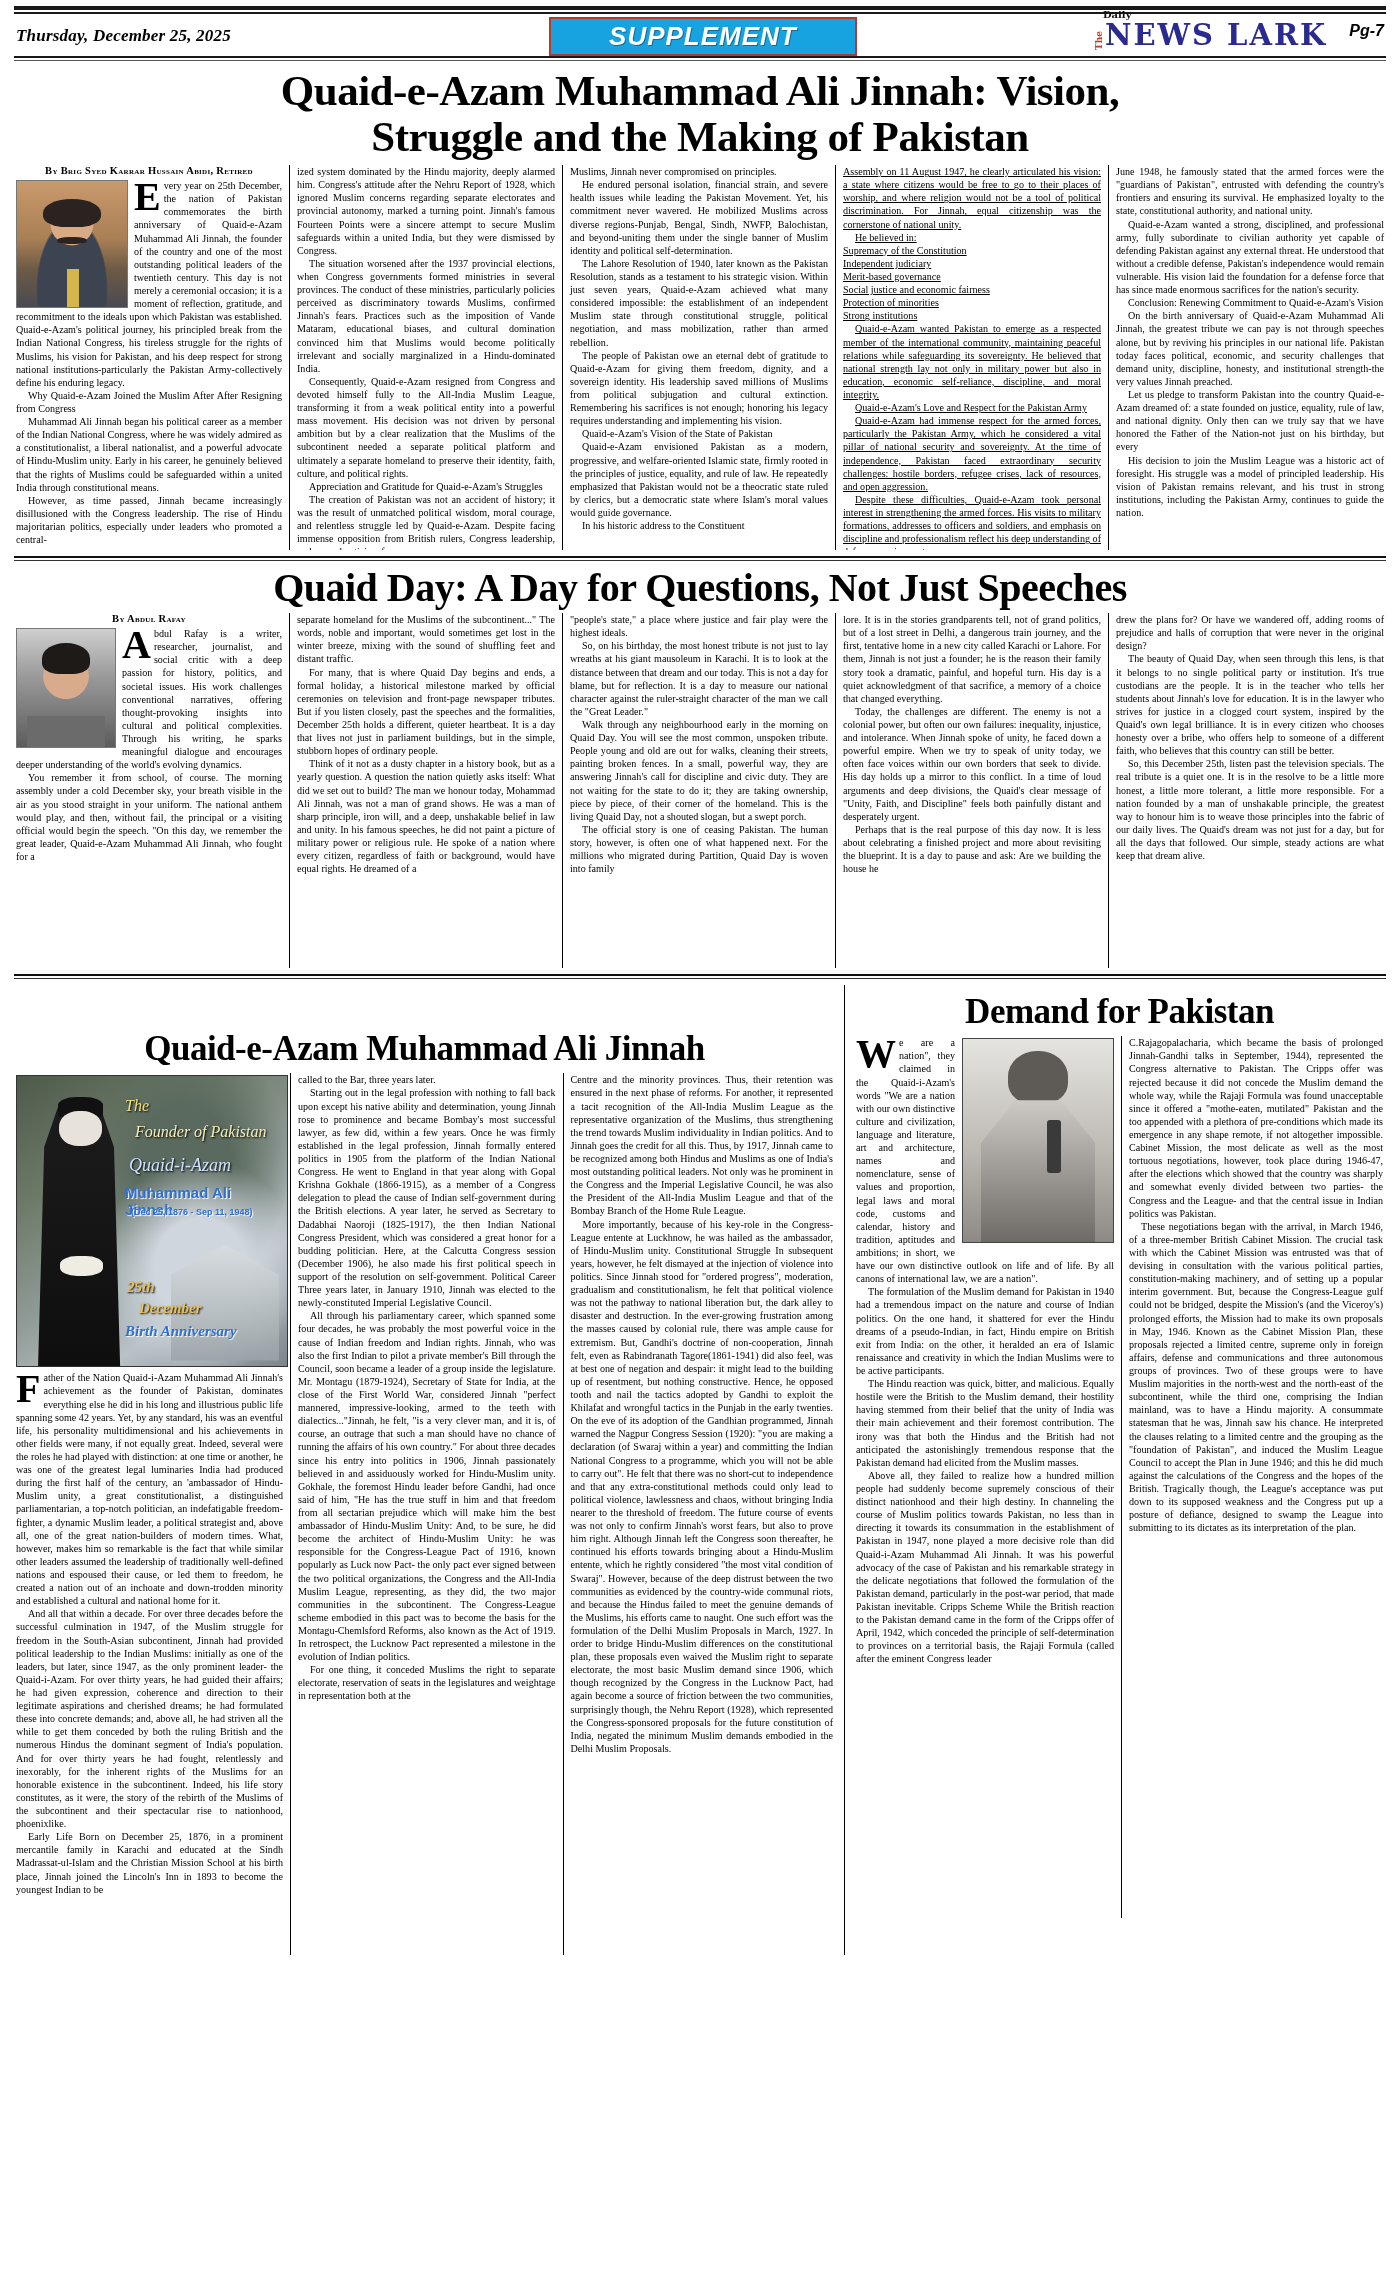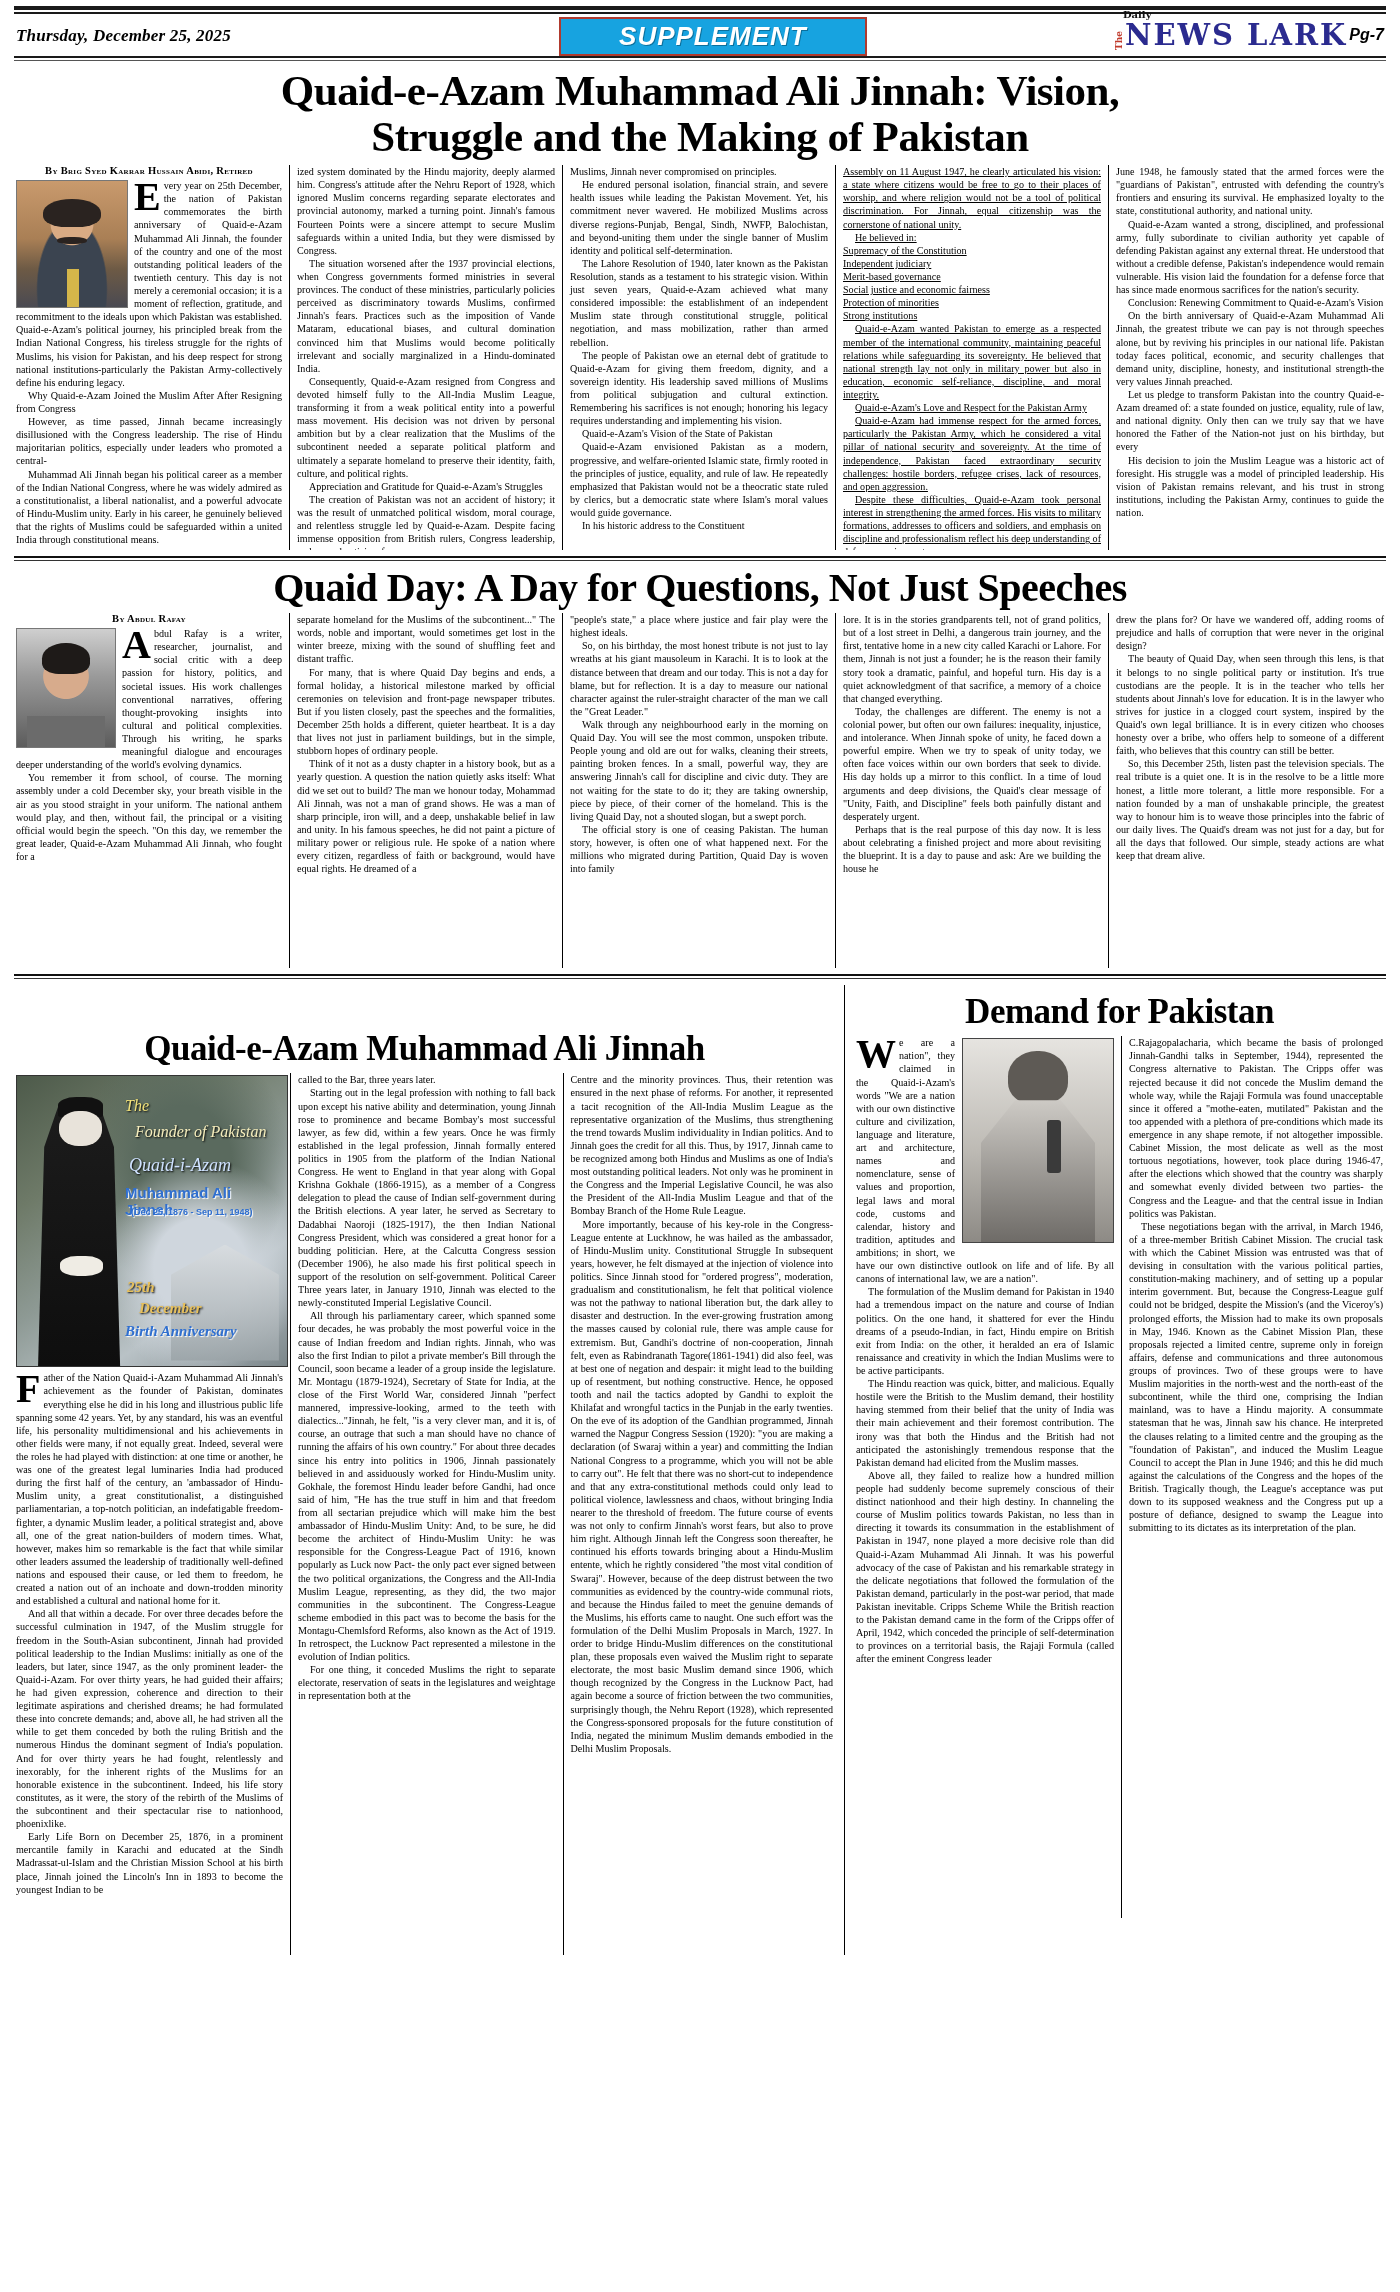--- a/index.html
+++ b/index.html
@@ -31,21 +31,21 @@
   .supplement-box {
     background:#17a3e0; border:2px solid #b03a2e;
     padding:2px 58px; margin-left: 80px;
   }
   .supplement-box span {
     color:#ffffff; font-weight:bold; font-style:italic;
     font-size:26px; letter-spacing:1px;
     font-family:"Liberation Sans", sans-serif;
     text-shadow: 1px 1px 0 #0b6f9c;
   }
-  .mast-right { display:flex; align-items:center; gap:2px; }
+  .mast-right { display:flex; align-items:flex-start; gap:22px; }
   .logo-wrap { position:relative; display:flex; align-items:flex-end; }
   .logo-daily {
     position:absolute; top:-13px; left:8px;
     font-family:"DejaVu Serif", serif; font-weight:bold;
     font-size:10px; color:#111;
   }
   .logo-the {
     writing-mode: vertical-rl; transform: rotate(180deg);
     color:#c0392b; font-weight:bold; font-size:9px;
     font-family:"DejaVu Serif", serif; line-height:1;
@@ -255,22 +255,22 @@
     <div class="col" style="width:276px;">
       <div class="byline">By Brig Syed Karrar Hussain Abidi, Retired</div>
       <div class="author-photo">
         <div class="hair"></div>
         <div class="stache"></div>
         <div class="tie"></div>
       </div>
       <div class="body-text">
         <p class="noind dropcap">Every year on 25th December, the nation of Pakistan commemorates the birth anniversary of Quaid-e-Azam Muhammad Ali Jinnah, the founder of the country and one of the most outstanding political leaders of the twentieth century. This day is not merely a ceremonial occasion; it is a moment of reflection, gratitude, and recommitment to the ideals upon which Pakistan was established. Quaid-e-Azam's political journey, his principled break from the Indian National Congress, his tireless struggle for the rights of Muslims, his vision for Pakistan, and his deep respect for strong national institutions-particularly the Pakistan Army-collectively define his enduring legacy.</p>
         <p>Why Quaid-e-Azam Joined the Muslim After After Resigning from Congress</p>
+        <p>Muhammad Ali Jinnah began his political career as a member of the Indian National Congress, where he was widely admired as a constitutionalist, a liberal nationalist, and a powerful advocate of Hindu-Muslim unity. Early in his career, he genuinely believed that the rights of Muslims could be safeguarded within a united India through constitutional means.</p>
         <p>However, as time passed, Jinnah became increasingly disillusioned with the Congress leadership. The rise of Hindu majoritarian politics, especially under leaders who promoted a central-</p>
-        <p>Muhammad Ali Jinnah began his political career as a member of the Indian National Congress, where he was widely admired as a constitutionalist, a liberal nationalist, and a powerful advocate of Hindu-Muslim unity. Early in his career, he genuinely believed that the rights of Muslims could be safeguarded within a united India through constitutional means.</p>
       </div>
     </div>
 
     <div class="col" style="width:273px;">
       <div class="body-text">
         <p class="noind">ized system dominated by the Hindu majority, deeply alarmed him. Congress's attitude after the Nehru Report of 1928, which ignored Muslim concerns regarding separate electorates and provincial autonomy, marked a turning point. Jinnah's famous Fourteen Points were a sincere attempt to secure Muslim safeguards within a united India, but they were dismissed by Congress.</p>
         <p>The situation worsened after the 1937 provincial elections, when Congress governments formed ministries in several provinces. The conduct of these ministries, particularly policies perceived as discriminatory towards Muslims, confirmed Jinnah's fears. Practices such as the imposition of Vande Mataram, educational biases, and cultural domination convinced him that Muslims would become politically irrelevant and socially marginalized in a Hindu-dominated India.</p>
         <p>Consequently, Quaid-e-Azam resigned from Congress and devoted himself fully to the All-India Muslim League, transforming it from a weak political entity into a powerful mass movement. His decision was not driven by personal ambition but by a clear realization that the Muslims of the subcontinent needed a separate political platform and ultimately a separate homeland to preserve their identity, faith, culture, and political rights.</p>
         <p>Appreciation and Gratitude for Quaid-e-Azam's Struggles</p>
         <p>The creation of Pakistan was not an accident of history; it was the result of unmatched political wisdom, moral courage, and relentless struggle led by Quaid-e-Azam. Despite facing immense opposition from British rulers, Congress leadership, and even skepticism from some</p>

